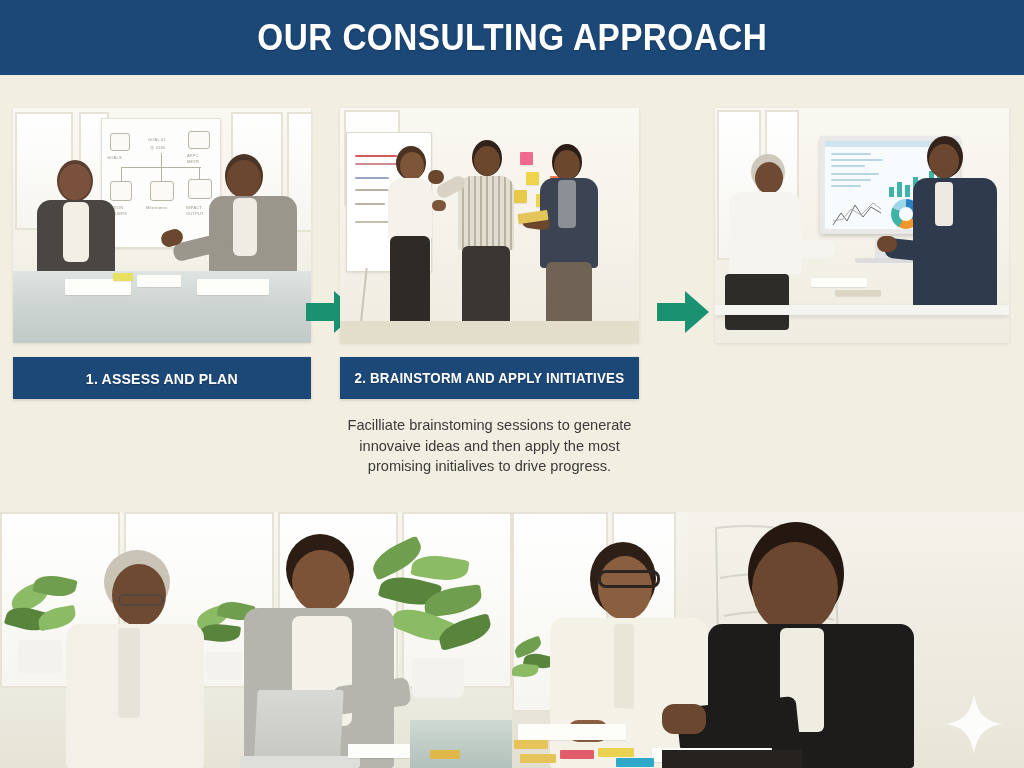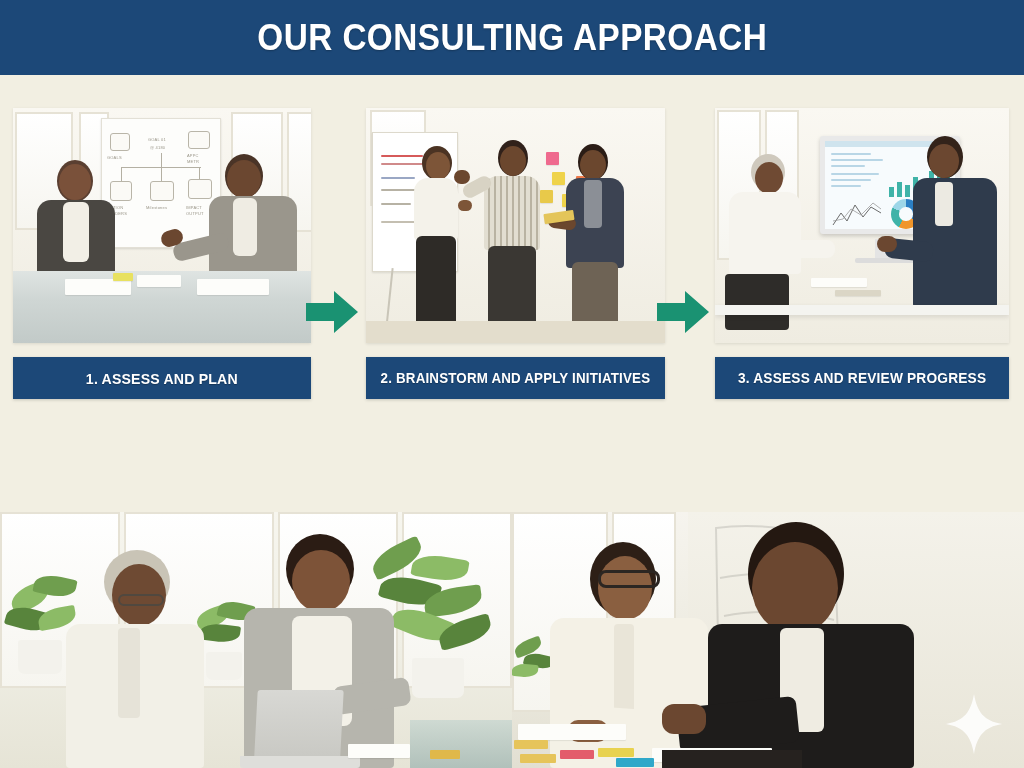--- a/index.html
+++ b/index.html
@@ -28,21 +28,21 @@
 
   
   .steps {
     position:absolute; left:0; top:75px; width:1024px; height:437px;
     background:#f2efe2;
   }
   .step {
     position:absolute; top:0;
   }
   .step.s1 { left:13px;  width:298px; }
-  .step.s2 { left:366px; width:299px; }
+  .step.s2 { left:340px; width:299px; }
   .step.s3 { left:715px; width:294px; }
 
   .photo {
     position:relative;
     height:235px;
     margin-top:33px;
     overflow:hidden;
     background:#e8e4d8;
     box-shadow:0 1px 3px rgba(0,0,0,0.10);
   }
@@ -321,20 +321,21 @@
           <div class="torso" style="left:206px; top:154px; width:46px; height:78px; background:#6e6355; border-radius:6px;"></div>
           <div class="arm" style="left:182px; top:108px; width:28px; height:13px; background:#6b472e; transform:rotate(8deg);"></div>
           <div class="paper" style="left:178px; top:104px; width:30px; height:10px; background:#e4c55a; transform:rotate(-8deg);"></div>
         </div>
         <div style="position:absolute;left:0;right:0;bottom:0;height:22px;background:#e3ddcc;"></div>
       </div>
     </div>
     <div class="label-bar">
       <span>2. BRAINSTORM AND APPLY INITIATIVES</span>
     </div>
+    <div class="desc">Facilliate brainstoming sessions to generate innovaive ideas and then apply the most promising initialives to drive progress.</div>
   </div>
 
   <div class="arrow" style="left:657px;">
     <svg width="52" height="46" viewBox="0 0 52 46">
       <polygon points="0,14 28,14 28,2 52,23 28,44 28,32 0,32" fill="#1a9272"></polygon>
     </svg>
   </div>
 
   <div class="step s3">
     <div class="photo">
@@ -395,23 +396,20 @@
           <div class="torso" style="left:198px; top:70px; width:84px; height:130px; background:#2f3b4c;"></div>
           <div class="torso" style="left:220px; top:74px; width:18px; height:44px; background:#eceae2; border-radius:4px;"></div>
           <div class="arm" style="left:170px; top:132px; width:48px; height:20px; background:#2f3b4c; transform:rotate(6deg);"></div>
           <div class="arm" style="left:162px; top:128px; width:20px; height:16px; background:#6b4730;"></div>
         </div>
         <div class="desk3"></div>
         <div class="paper" style="left:96px; top:170px; width:56px; height:9px;"></div>
         <div class="paper" style="left:120px; top:182px; width:46px; height:6px; background:#dbd6c6;"></div>
       </div>
     </div>
-    <div class="label-bar">
-      <span>3. ASSESS AND REVIEW PROGRESS</span>
-    </div>
   </div>
 
 </div>
 
 <div class="bottom">
 
   <div class="bphoto bl">
 
     <div class="win" style="left:0px;   top:0px; width:120px; height:176px;"></div>
     <div class="win" style="left:124px; top:0px; width:150px; height:176px;"></div>

